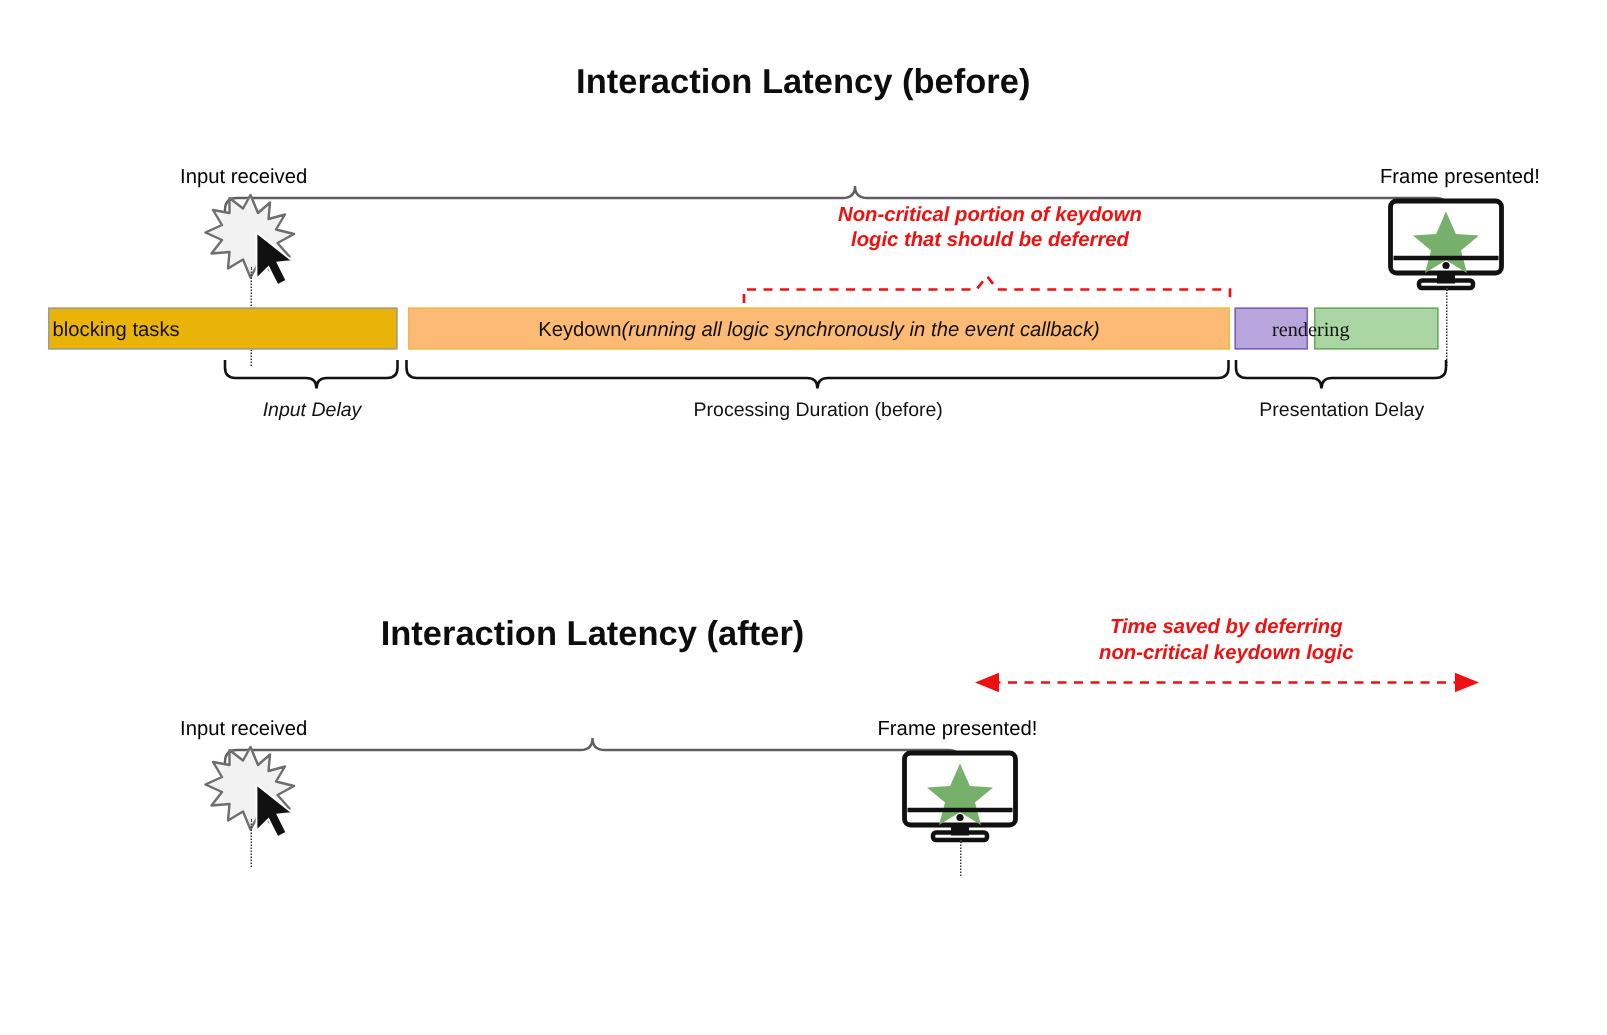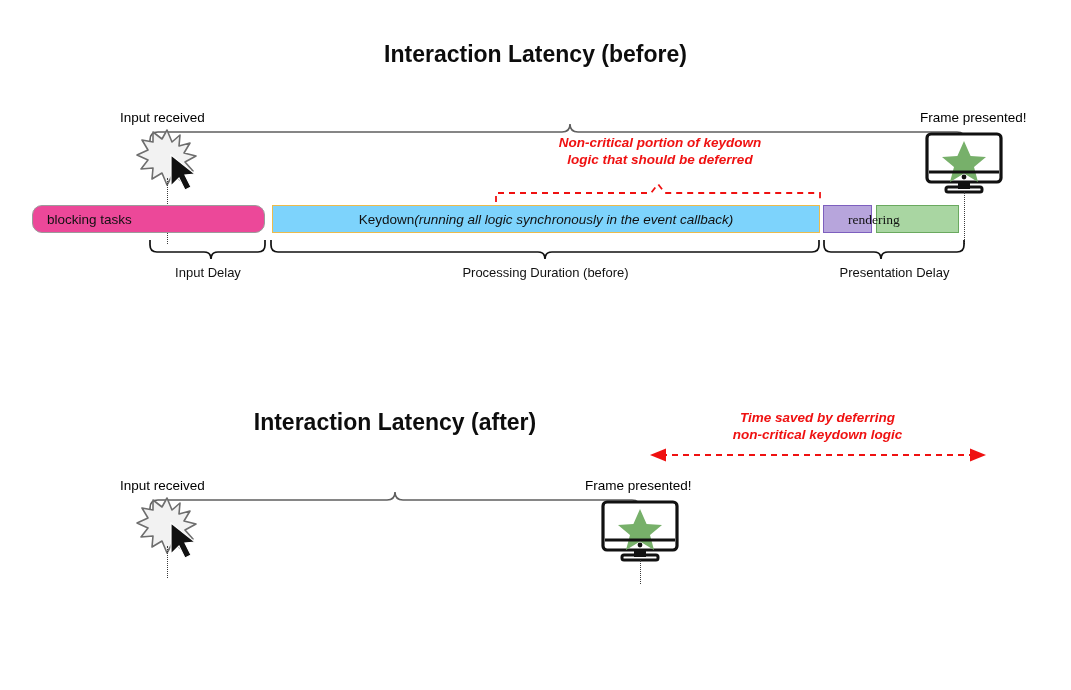--- a/index.html
+++ b/index.html
@@ -10,22 +10,22 @@
 
   .title{font-size:23px;font-weight:bold;text-align:center;color:#0d0d0d;white-space:nowrap;}
   .small-label{font-size:13.5px;color:#000000;white-space:nowrap;}
   .brace-label{font-size:13px;color:#111;white-space:nowrap;text-align:center;}
   .red-note{font-size:13.5px;font-weight:bold;font-style:italic;color:#ef1111;
             text-align:center;line-height:1.25;white-space:pre-line;}
 
   .bar{position:absolute;box-sizing:border-box;height:28px;display:flex;
        align-items:center;justify-content:center;font-size:13.5px;
        border-width:1.5px;border-style:solid;}
-  .bar-blocking{background:#ec4899;border-color:#9b9b9b;justify-content:flex-start;padding-left:14px;border-radius:10px;}
-  .bar-yellow{background:#7dd3fc;border-color:#ecbb4c;}
+  .bar-blocking{background:#eab308;border-color:#9b9b9b;justify-content:flex-start;padding-left:2px;}
+  .bar-yellow{background:#fdba74;border-color:#ecbb4c;}
   .bar-purple{background:#b7a5dc;border-color:#7d5fbe;}
   .bar-green{background:#a9d6a2;border-color:#6aa95f;}
   .bar i{font-style:italic;}
   .rendering-text{position:absolute;font-size:13.5px;white-space:nowrap;color:#111;font-family:Liberation Serif, serif;}
 
   .dotted-v{position:absolute;width:0;border-left:1.6px dotted #3a3a3a;}
 
   svg{position:absolute;overflow:visible;}
   .brace-path{fill:none;stroke:#5f5f5f;stroke-width:1.6;}
   .brace-path-dark{fill:none;stroke:#111;stroke-width:1.7;}
@@ -92,21 +92,21 @@
   <div class="bar bar-green" style="left:876px;top:205px;width:83px;"></div>
 
   <div class="rendering-text" style="left:848px;top:212px;">rendering</div>
 
   <svg style="left:0;top:240px;width:1071px;height:26px;">
     <path class="brace-path-dark" d="M150,0 L150,5 Q150,12 157,12 L204,12 Q211,12 211,19 Q211,12 218,12 L258,12 Q265,12 265,5 L265,0"></path>
     <path class="brace-path-dark" d="M271,0 L271,5 Q271,12 278,12 L538,12 Q545,12 545,19 Q545,12 552,12 L812,12 Q819,12 819,5 L819,0"></path>
     <path class="brace-path-dark" d="M824,0 L824,5 Q824,12 831,12 L874,12 Q881,12 881,19 Q881,12 888,12 L957,12 Q964,12 964,5 L964,0"></path>
   </svg>
 
-  <div class="abs brace-label" style="left:150px;width:116px;top:265px;">Input Delay</div>
+  <div class="abs brace-label" style="left:150px;width:116px;top:265px;font-style:italic;">Input Delay</div>
   <div class="abs brace-label" style="left:271px;width:549px;top:265px;">Processing Duration (before)</div>
   <div class="abs brace-label" style="left:824px;width:141px;top:265px;">Presentation Delay</div>
 </div>
 
 <div class="diagram" style="top:368px;height:300px;">
 
   <div class="abs title" style="left:0;width:790px;top:41px;">Interaction Latency (after)</div>
 
   <svg style="left:0;top:60px;width:1071px;height:40px;">
     <path class="brace-path" d="M150,95 L150,80 Q150,72 158,72 L387,72 Q395,72 395,64 Q395,72 403,72 L632,72 Q640,72 640,80 L640,95"></path>

